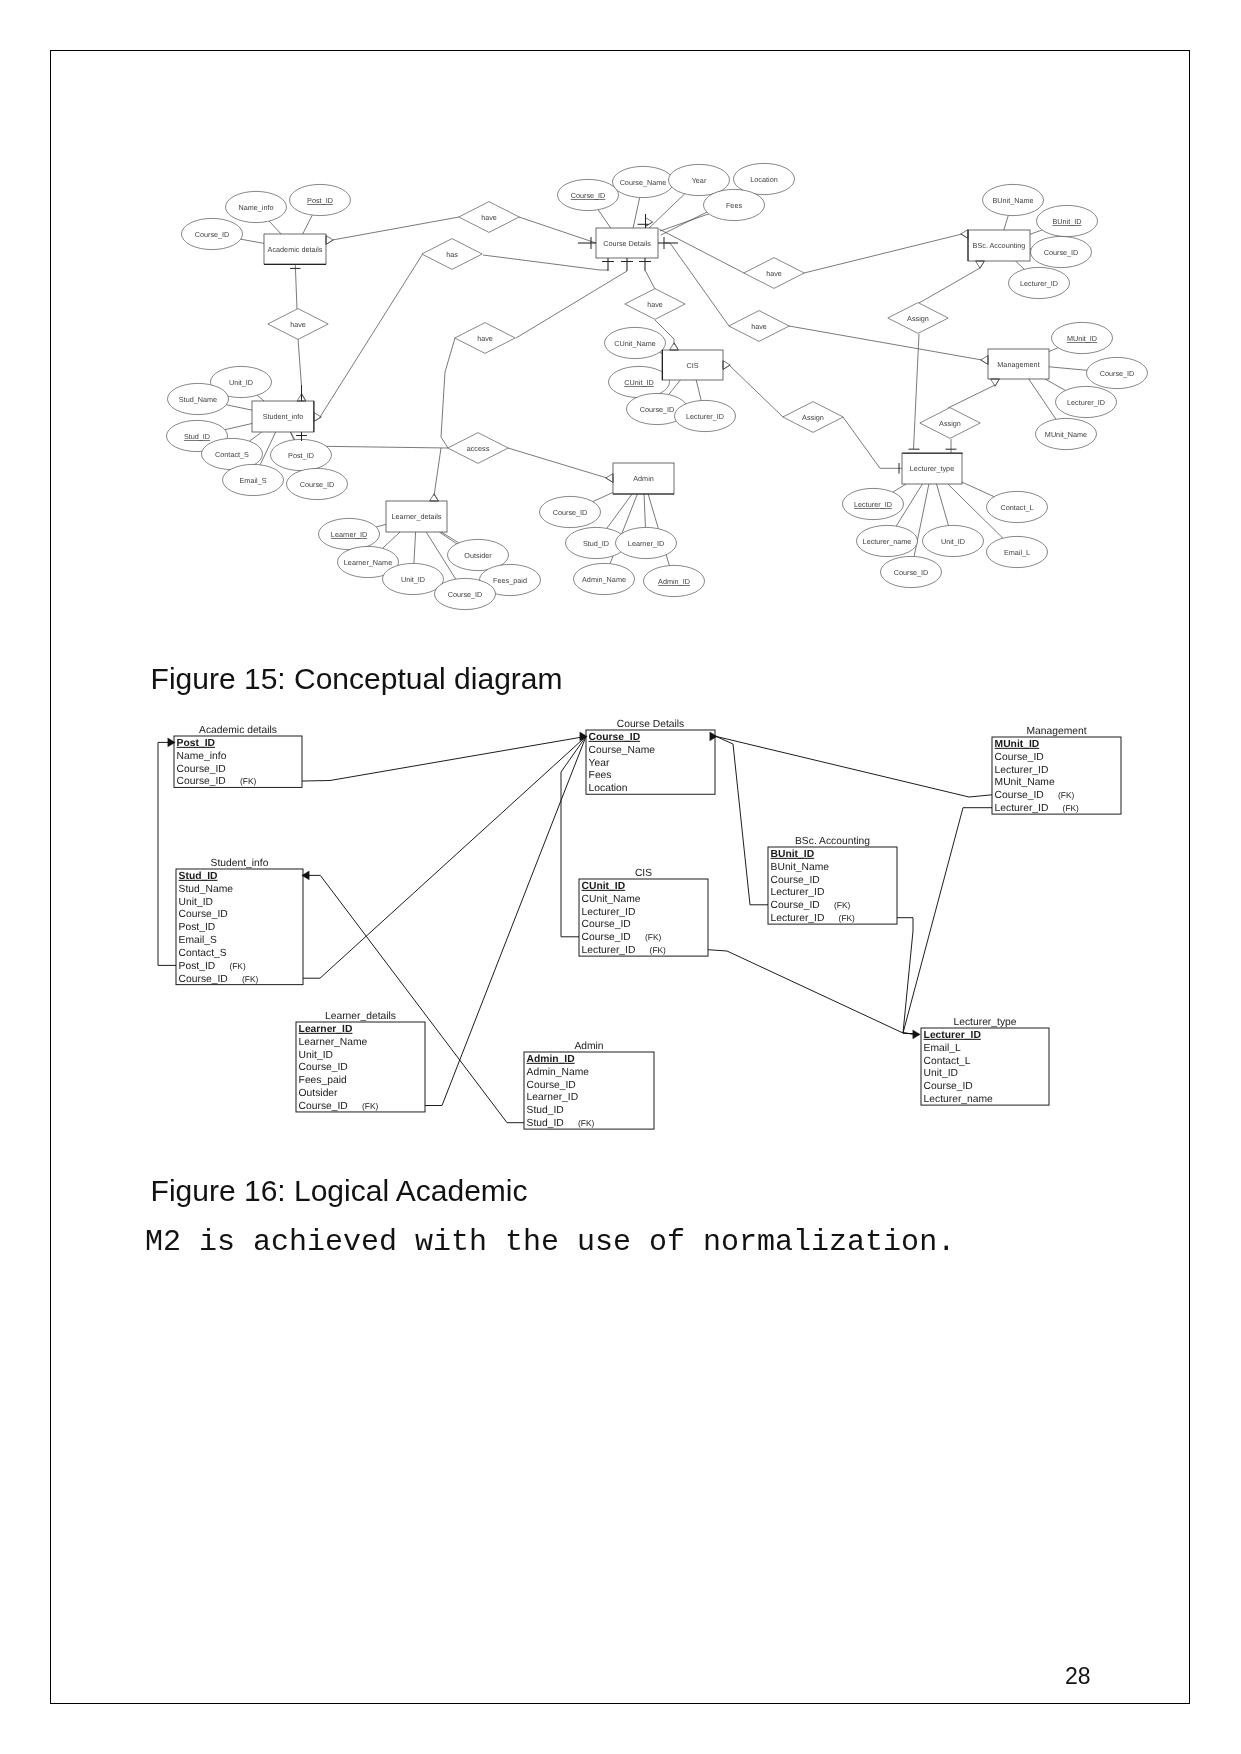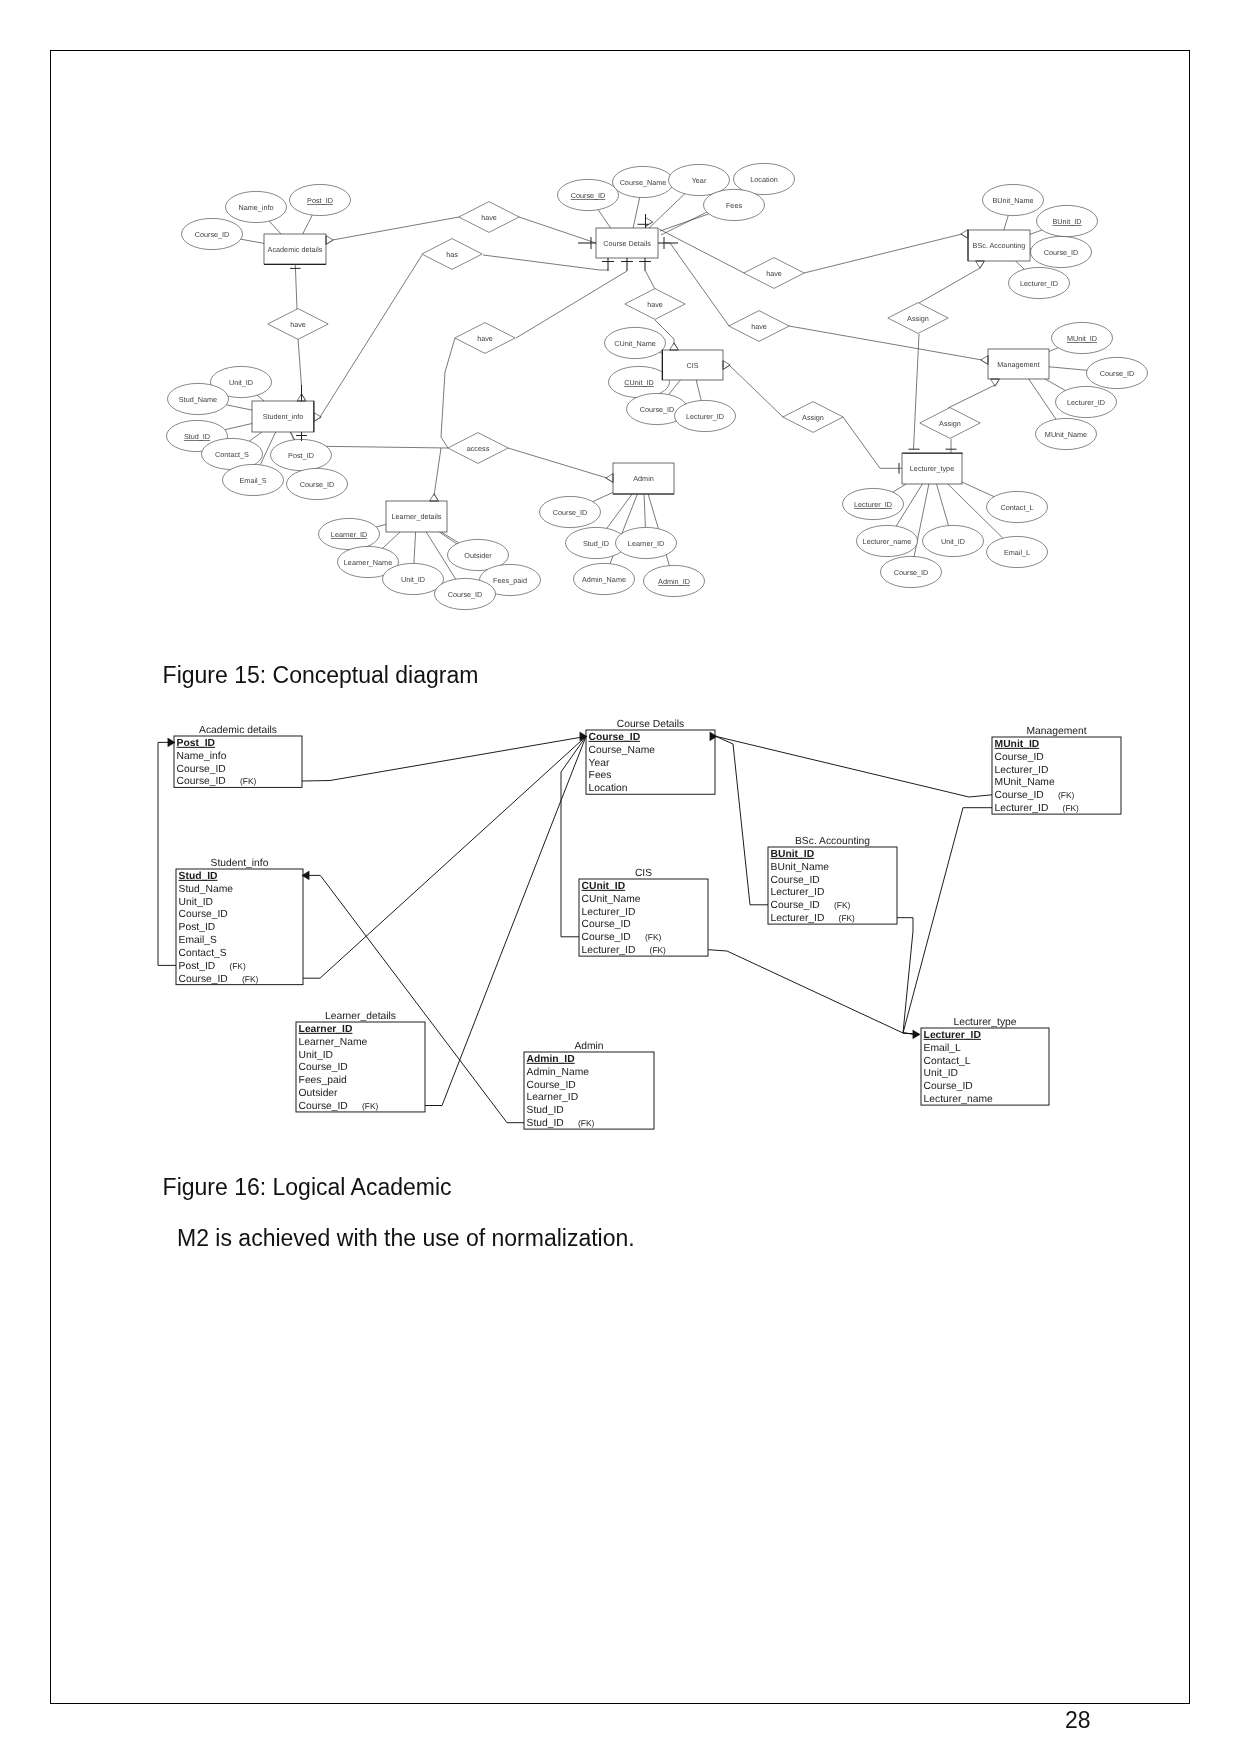--- a/index.html
+++ b/index.html
@@ -1,25 +1,25 @@
 <!DOCTYPE html>
 <html><head>
 <meta charset="utf-8">
 <style>
   html,body{margin:0;padding:0;background:#fff;}
   body{width:1241px;height:1754px;overflow:hidden;font-family:"Liberation Sans",sans-serif;}
   #page{position:relative;width:1241px;height:1754px;background:#fff;}
   #page-border{position:absolute;left:50px;top:50px;width:1140px;height:1654px;
                border:1.6px solid #000;box-sizing:border-box;}
-  .caption{position:absolute;font-family:"Liberation Sans",sans-serif;font-size:23px;
-           color:#121212;white-space:nowrap;line-height:1;margin-left:12px;}
+  .caption{position:absolute;font-family:"Liberation Sans",sans-serif;font-size:30px;
+           color:#121212;white-space:nowrap;line-height:1;}
   #cap15{left:150.6px;top:664px;}
   #cap16{left:150.6px;top:1176px;}
-  #para{left:165px;top:1227px;}
-  #pagenum{position:absolute;left:1065px;top:1709px;font-size:23px;color:#121212;
+  #para{left:145px;top:1227px;font-family:Liberation Mono, monospace;}
+  #pagenum{position:absolute;left:1065px;top:1665px;font-size:23px;color:#121212;
            line-height:1;font-family:"Liberation Sans",sans-serif;text-align:right;}
   svg{position:absolute;left:0;top:0;}
   .er text{font-family:"Liberation Sans",sans-serif;fill:#3f3f3f;}
   svg text{-webkit-font-smoothing:antialiased;text-rendering:geometricPrecision;}
   .er .shape{fill:#fff;stroke:#555;stroke-width:0.7;}
   .er .ebox{fill:#fff;stroke:#474747;stroke-width:0.8;}
   .er .conn{fill:none;stroke:#454545;stroke-width:0.72;}
   .er .tick{stroke:#1a1a1a;stroke-width:0.95;}
   .er .thick{stroke:#222;stroke-width:1.05;}
   .lg text{font-family:"Liberation Sans",sans-serif;fill:#1a1a1a;}

